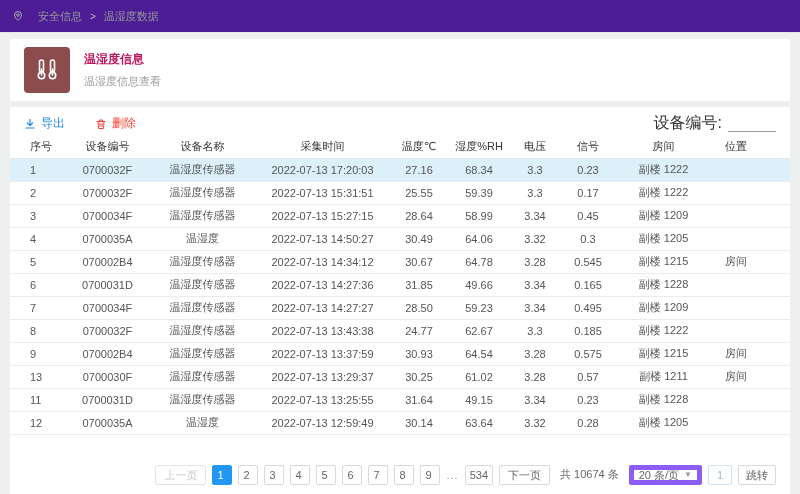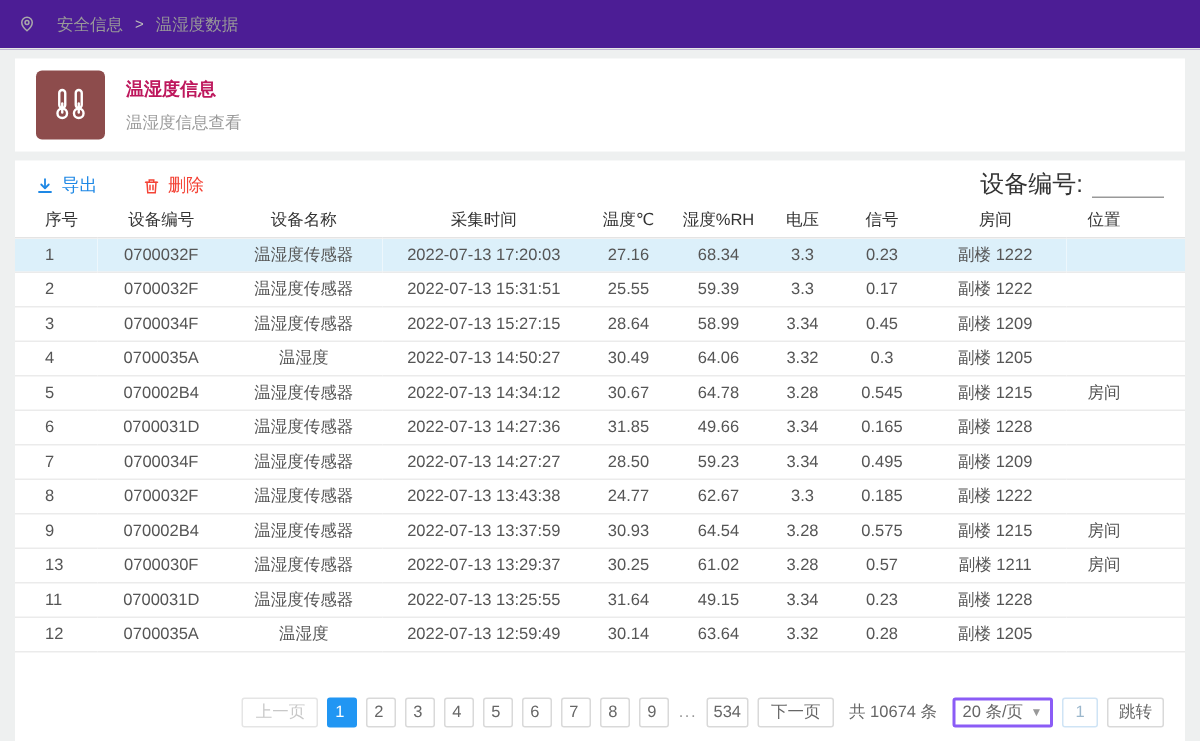--- a/index.html
+++ b/index.html
@@ -50,21 +50,21 @@
   .pagination { height:33px; display:flex; align-items:center; justify-content:flex-end;
     gap:6px; padding-right:14px; font-size:11px; color:#666; }
   .pg-btn { min-width:20px; height:20px; line-height:18px; text-align:left;
     border:1px solid #d9d9d9; border-radius:2px; background:#fff; color:#666;
     font-size:11px; padding:0 4px; cursor:pointer; font-family:inherit; }
   .pg-btn.wide { padding:0 8px; }
   .pg-btn.disabled { color:#c8c8c8; border-color:#e5e5e5; cursor:default; }
   .pg-btn.active { background:#2196f3; border-color:#2196f3; color:#fff; }
   .pg-ellipsis { color:#999; letter-spacing:1px; }
   .pg-total { margin:0 4px; color:#666; }
-  .pg-select { height:20px; line-height:18px; border:2px solid #8b5cf6; border-radius:2px;
+  .pg-select { height:20px; line-height:18px; border:5px solid #8b5cf6; border-radius:2px;
     padding:0 5px; display:flex; align-items:center; gap:5px; cursor:pointer; color:#666; }
   .pg-select .caret { font-size:8px; color:#999; }
   .pg-jump-input { width:24px; height:20px; border:1px solid #cfe4f5; border-radius:2px;
     text-align:center; font-size:11px; color:#9bb7cc; outline:none; }
   .pg-jump-btn { height:20px; line-height:18px; border:1px solid #d9d9d9; border-radius:2px;
     background:#fff; color:#666; font-size:11px; padding:0 7px; cursor:pointer; font-family:inherit; }
 
   .bottom-strip { height:10px; margin-top:6px; }
   .bottom-line { height:2px; background:#2b2b2b; }
   .bottom-under { height:8px; background:#d9dbdb; }

